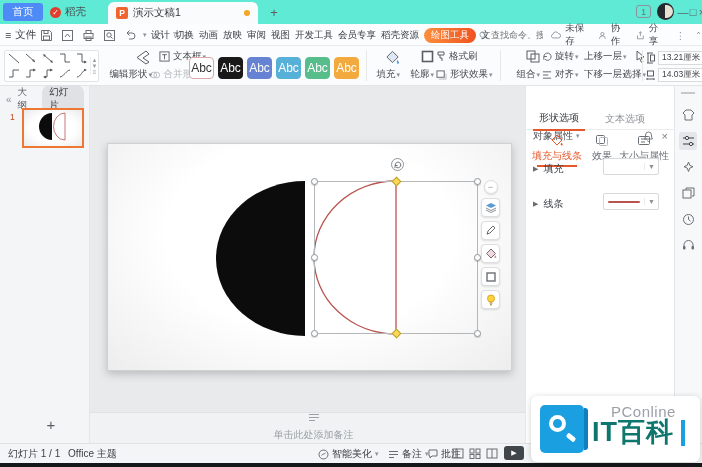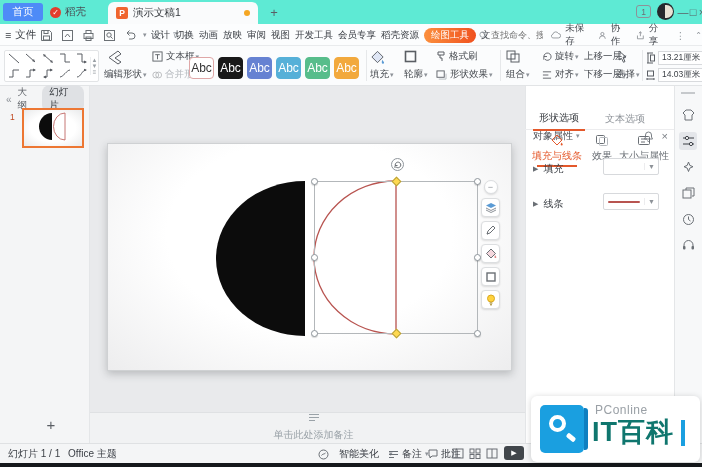--- a/index.html
+++ b/index.html
@@ -36,21 +36,21 @@
   .m-search { left:479px; top:27px; width:66px; height:16px; gap:3px; color:#9aa0a6; }
   .m-search input { width:52px; border:0; outline:0; background:transparent; font-size:9px; color:#9aa0a6; font-family:inherit; }
   .m-right { left:551px; top:24px; height:22px; gap:4px; font-size:9.5px; color:#4a4e54; }
 
   
   .ribbon { left:0; top:46px; width:702px; height:40px; background:#fbfcfd; border-bottom:1px solid #e2e4e6; }
   .gallery { left:4px; top:50px; width:95px; height:32px; background:#fff; border:1px solid #e2e4e6; border-radius:2px; display:flex; }
   .gal-grid { display:grid; grid-template-columns:repeat(5,17px); grid-template-rows:15px 15px; }
   .gal-cell { display:flex; align-items:center; justify-content:center; }
   .gal-scroll { width:10px; border-left:1px solid #eceef0; display:flex; flex-direction:column; align-items:center; justify-content:space-around; color:#9aa0a6; font-size:6px; }
-  .rcol { position:absolute; display:flex; flex-direction:column; align-items:flex-start; justify-content:space-between; height:31px; top:50px; }
+  .rcol { position:absolute; display:flex; flex-direction:column; align-items:flex-end; justify-content:space-between; height:31px; top:50px; }
   .rlabel { font-size:9.5px; color:#44484e; white-space:nowrap; display:flex; align-items:center; gap:1px; }
   .rlabel.dis { color:#b4b8bd; }
   .caret { font-size:7px; color:#8d9298; }
   .vdiv { top:50px; width:1px; height:31px; background:#e6e8ea; }
   .swatch { position:absolute; top:57px; width:25px; height:22px; border-radius:4px; border:1px solid transparent; font-size:12px; display:flex; align-items:center; justify-content:center; }
   .sizerow { position:absolute; height:15px; display:flex; align-items:center; gap:3px; }
   .sizeval { width:46px; height:14px; border:1px solid #d8dadd; background:#fff; font-size:8.5px; color:#3b3f45; display:flex; align-items:center; padding-left:3px; }
 
   
   .leftpanel { left:0; top:86px; width:90px; height:357px; background:#f4f5f6; border-right:1px solid #e4e6e8; }
@@ -98,21 +98,21 @@
   .viewico { position:absolute; top:448px; }
   .playbtn { left:504px; top:446px; width:20px; height:14px; background:#41464b; border-radius:3px; color:#fff; font-size:7px; justify-content:center; }
   .bottomedge { left:0; top:463px; width:702px; height:4px; background:#15181b; }
 
   
   .watermark { left:531px; top:396px; width:169px; height:66px; background:#fff; border-radius:6px; box-shadow:0 1px 6px rgba(0,0,0,.18); }
   .wm-logo { position:absolute; left:9px; top:9px; width:44px; height:48px; background:#1a9fe0; border-radius:5px; }
   .wm-logo::after { content:""; position:absolute; right:-4px; top:3px; width:4px; height:42px; background:#0f7fc0; border-radius:0 3px 3px 0; }
   .wm-mag { position:absolute; left:9px; top:10px; width:17px; height:17px; border:4px solid #fff; border-radius:50%; }
   .wm-maghandle { position:absolute; left:26px; top:30px; width:10px; height:5px; background:#fff; border-radius:2px; transform:rotate(40deg); }
-  .wm-brand { position:absolute; left:64px; top:7px; font-size:12px; color:#9aa0a6; letter-spacing:.5px; }
+  .wm-brand { position:absolute; left:80px; top:7px; font-size:15px; color:#9aa0a6; letter-spacing:.5px; }
   .wm-title { position:absolute; left:61px; top:18px; font-size:27px; font-weight:bold; color:#0f766e; letter-spacing:1px; }
   .wm-accent { position:absolute; left:150px; top:24px; width:4px; height:26px; background:#1a9fe0; }
 </style>
 </head>
 <body>
 
 <div id="app">
 
   <div class="abs titlebar">
     <div class="abs flex tab-home">
@@ -600,21 +600,21 @@
       <svg width="13" height="12" viewBox="0 0 13 12">
         <path d="M2 8V6a4.5 4.5 0 0 1 9 0v2" fill="none" stroke="#6a6f75"></path>
         <rect x="1" y="7" width="2.5" height="3.5" rx="1" fill="#6a6f75"></rect>
         <rect x="9.5" y="7" width="2.5" height="3.5" rx="1" fill="#6a6f75"></rect>
       </svg>
     </div>
 
   <div class="abs statusbar"></div>
   <span class="st" style="left:8px">幻灯片 1 / 1</span>
   <span class="st" style="left:68px">Office 主题</span>
-  <span class="st flex" style="left:318px;gap:10px">
+  <span class="st flex" style="left:318px;gap:3px">
     <svg width="11" height="11" viewBox="0 0 11 11">
         <circle cx="5.5" cy="5.5" r="4.5" fill="none" stroke="#6a6f75"></circle>
         <path d="M3.5 6.5C4 5 7 5 7.5 4" fill="none" stroke="#6a6f75"></path>
       </svg>
     <span>智能美化</span>
       <span class="caret">▾</span>
   </span>
   <span class="st flex" style="left:388px;gap:3px">
     <svg width="11" height="9" viewBox="0 0 11 9">
         <path d="M1 1.5h9M1 4.5h9M1 7.5h5" stroke="#6a6f75"></path>

